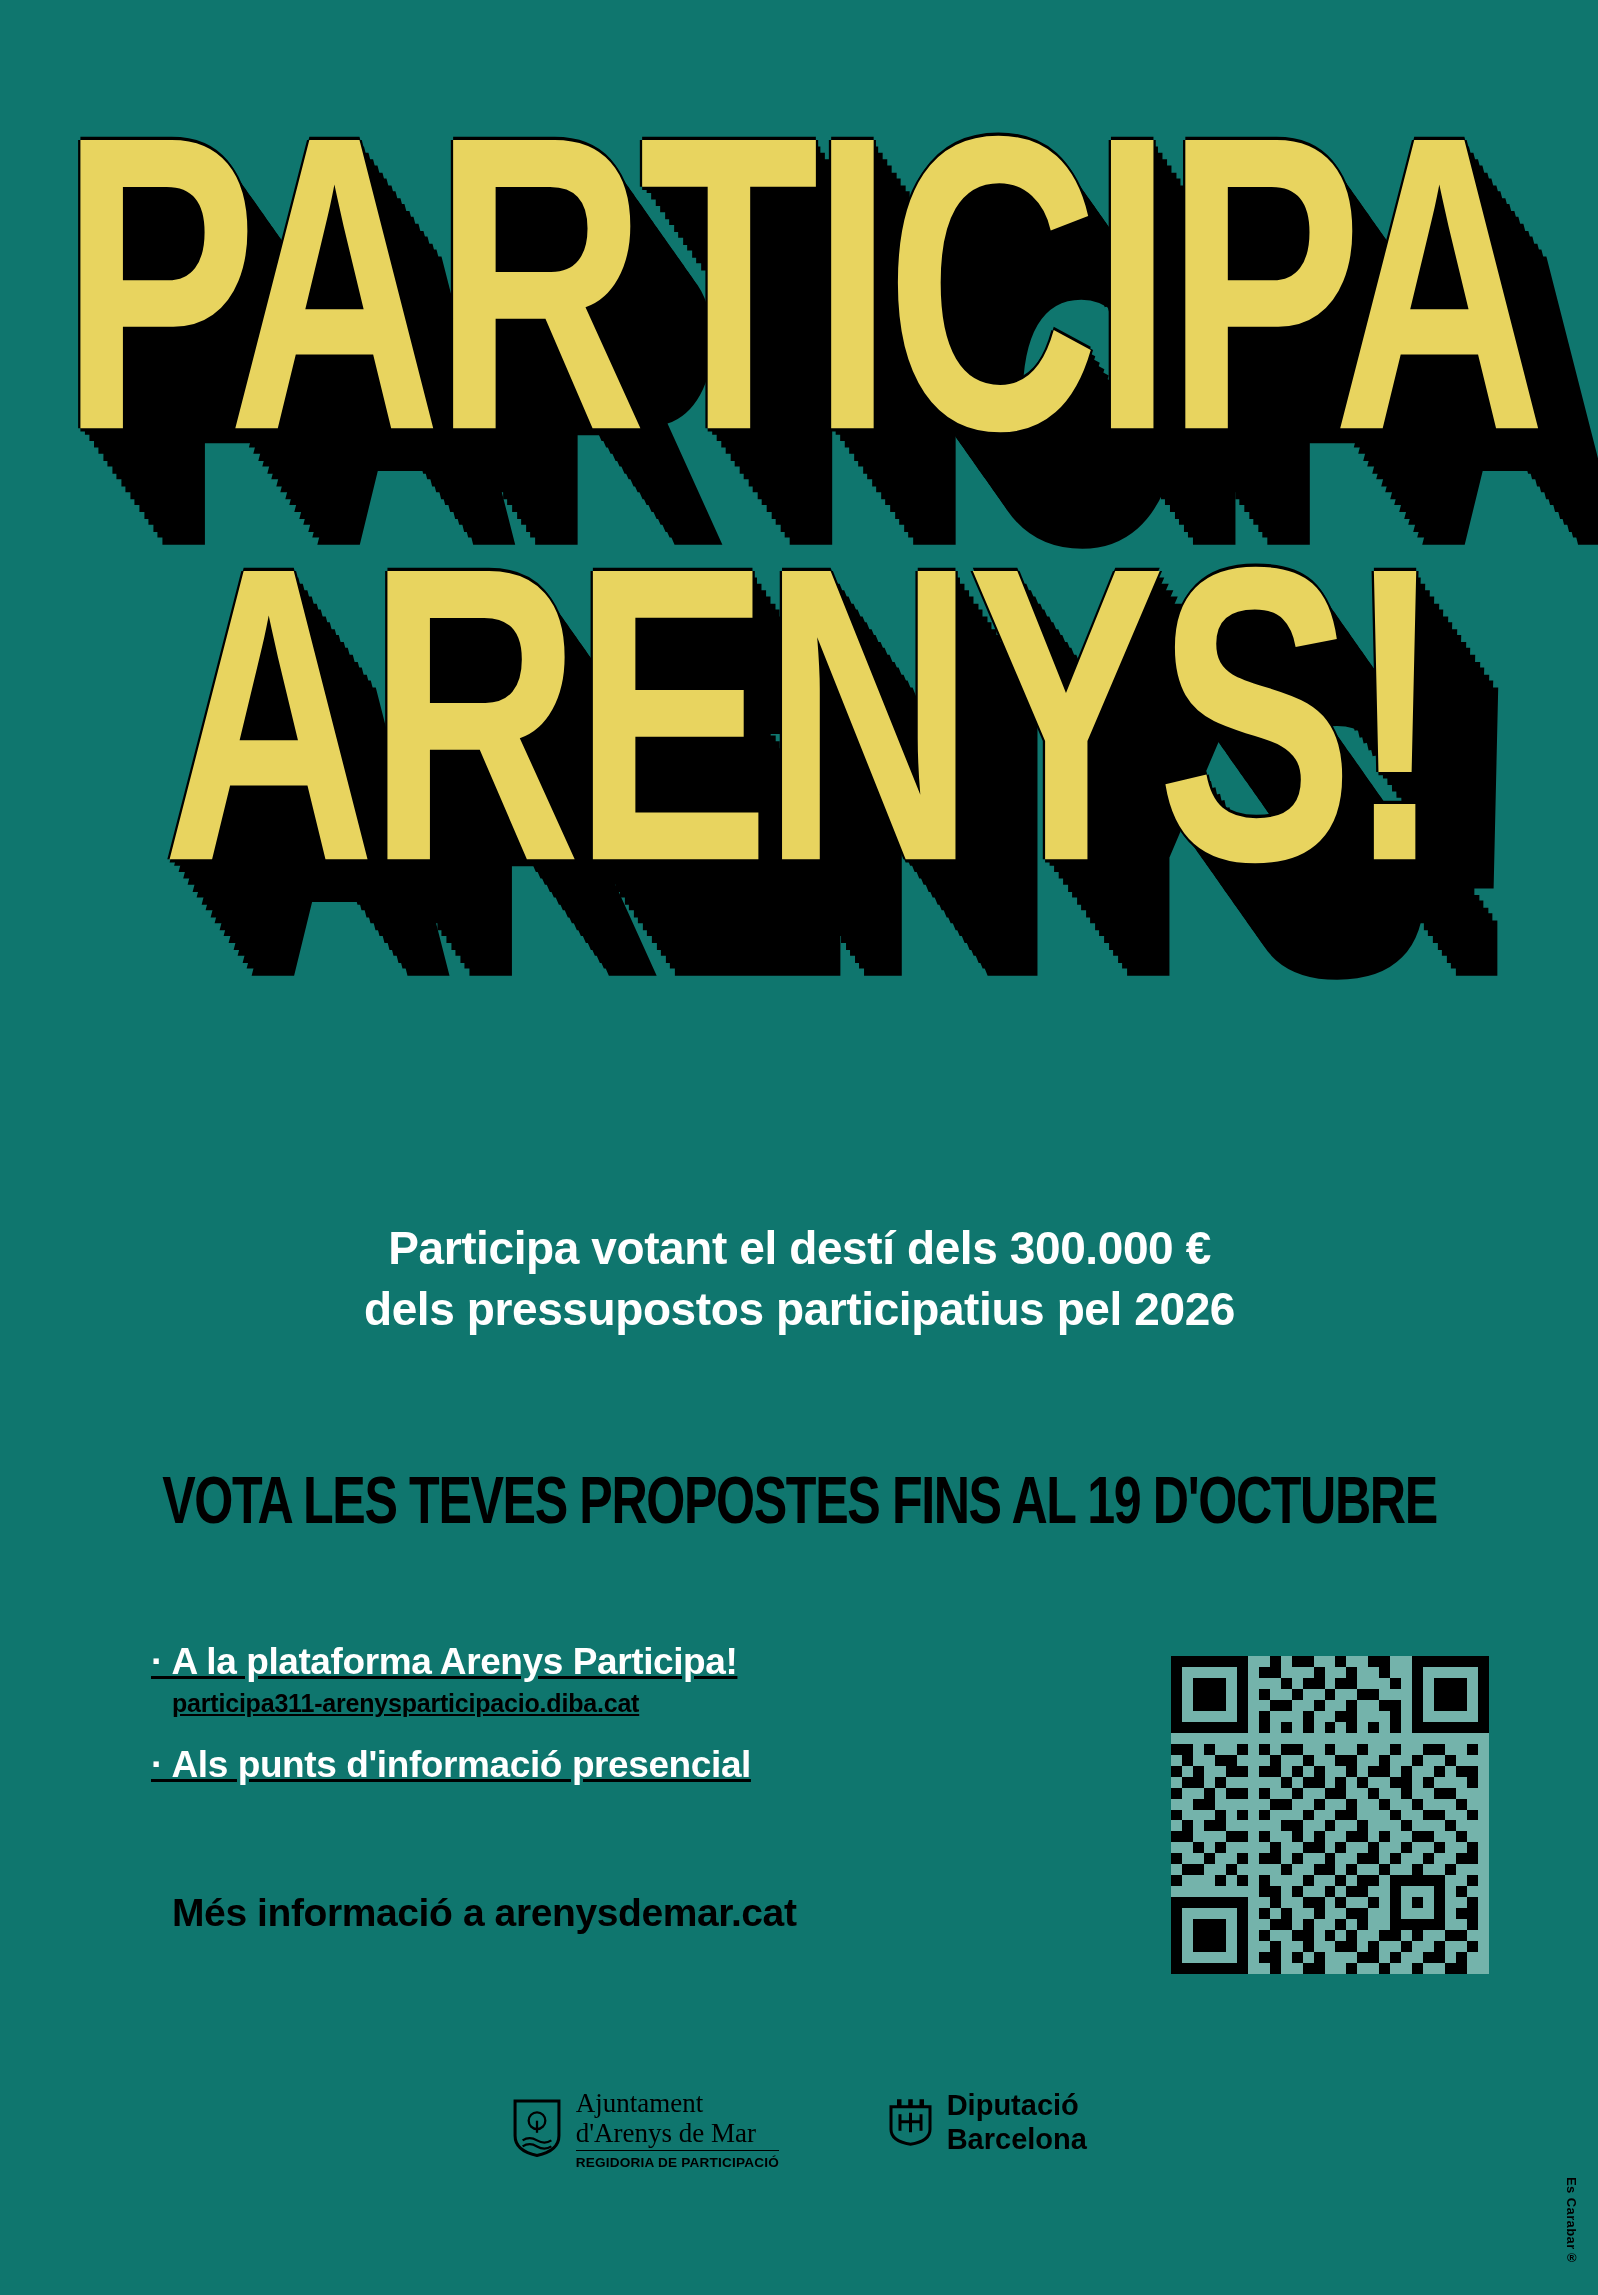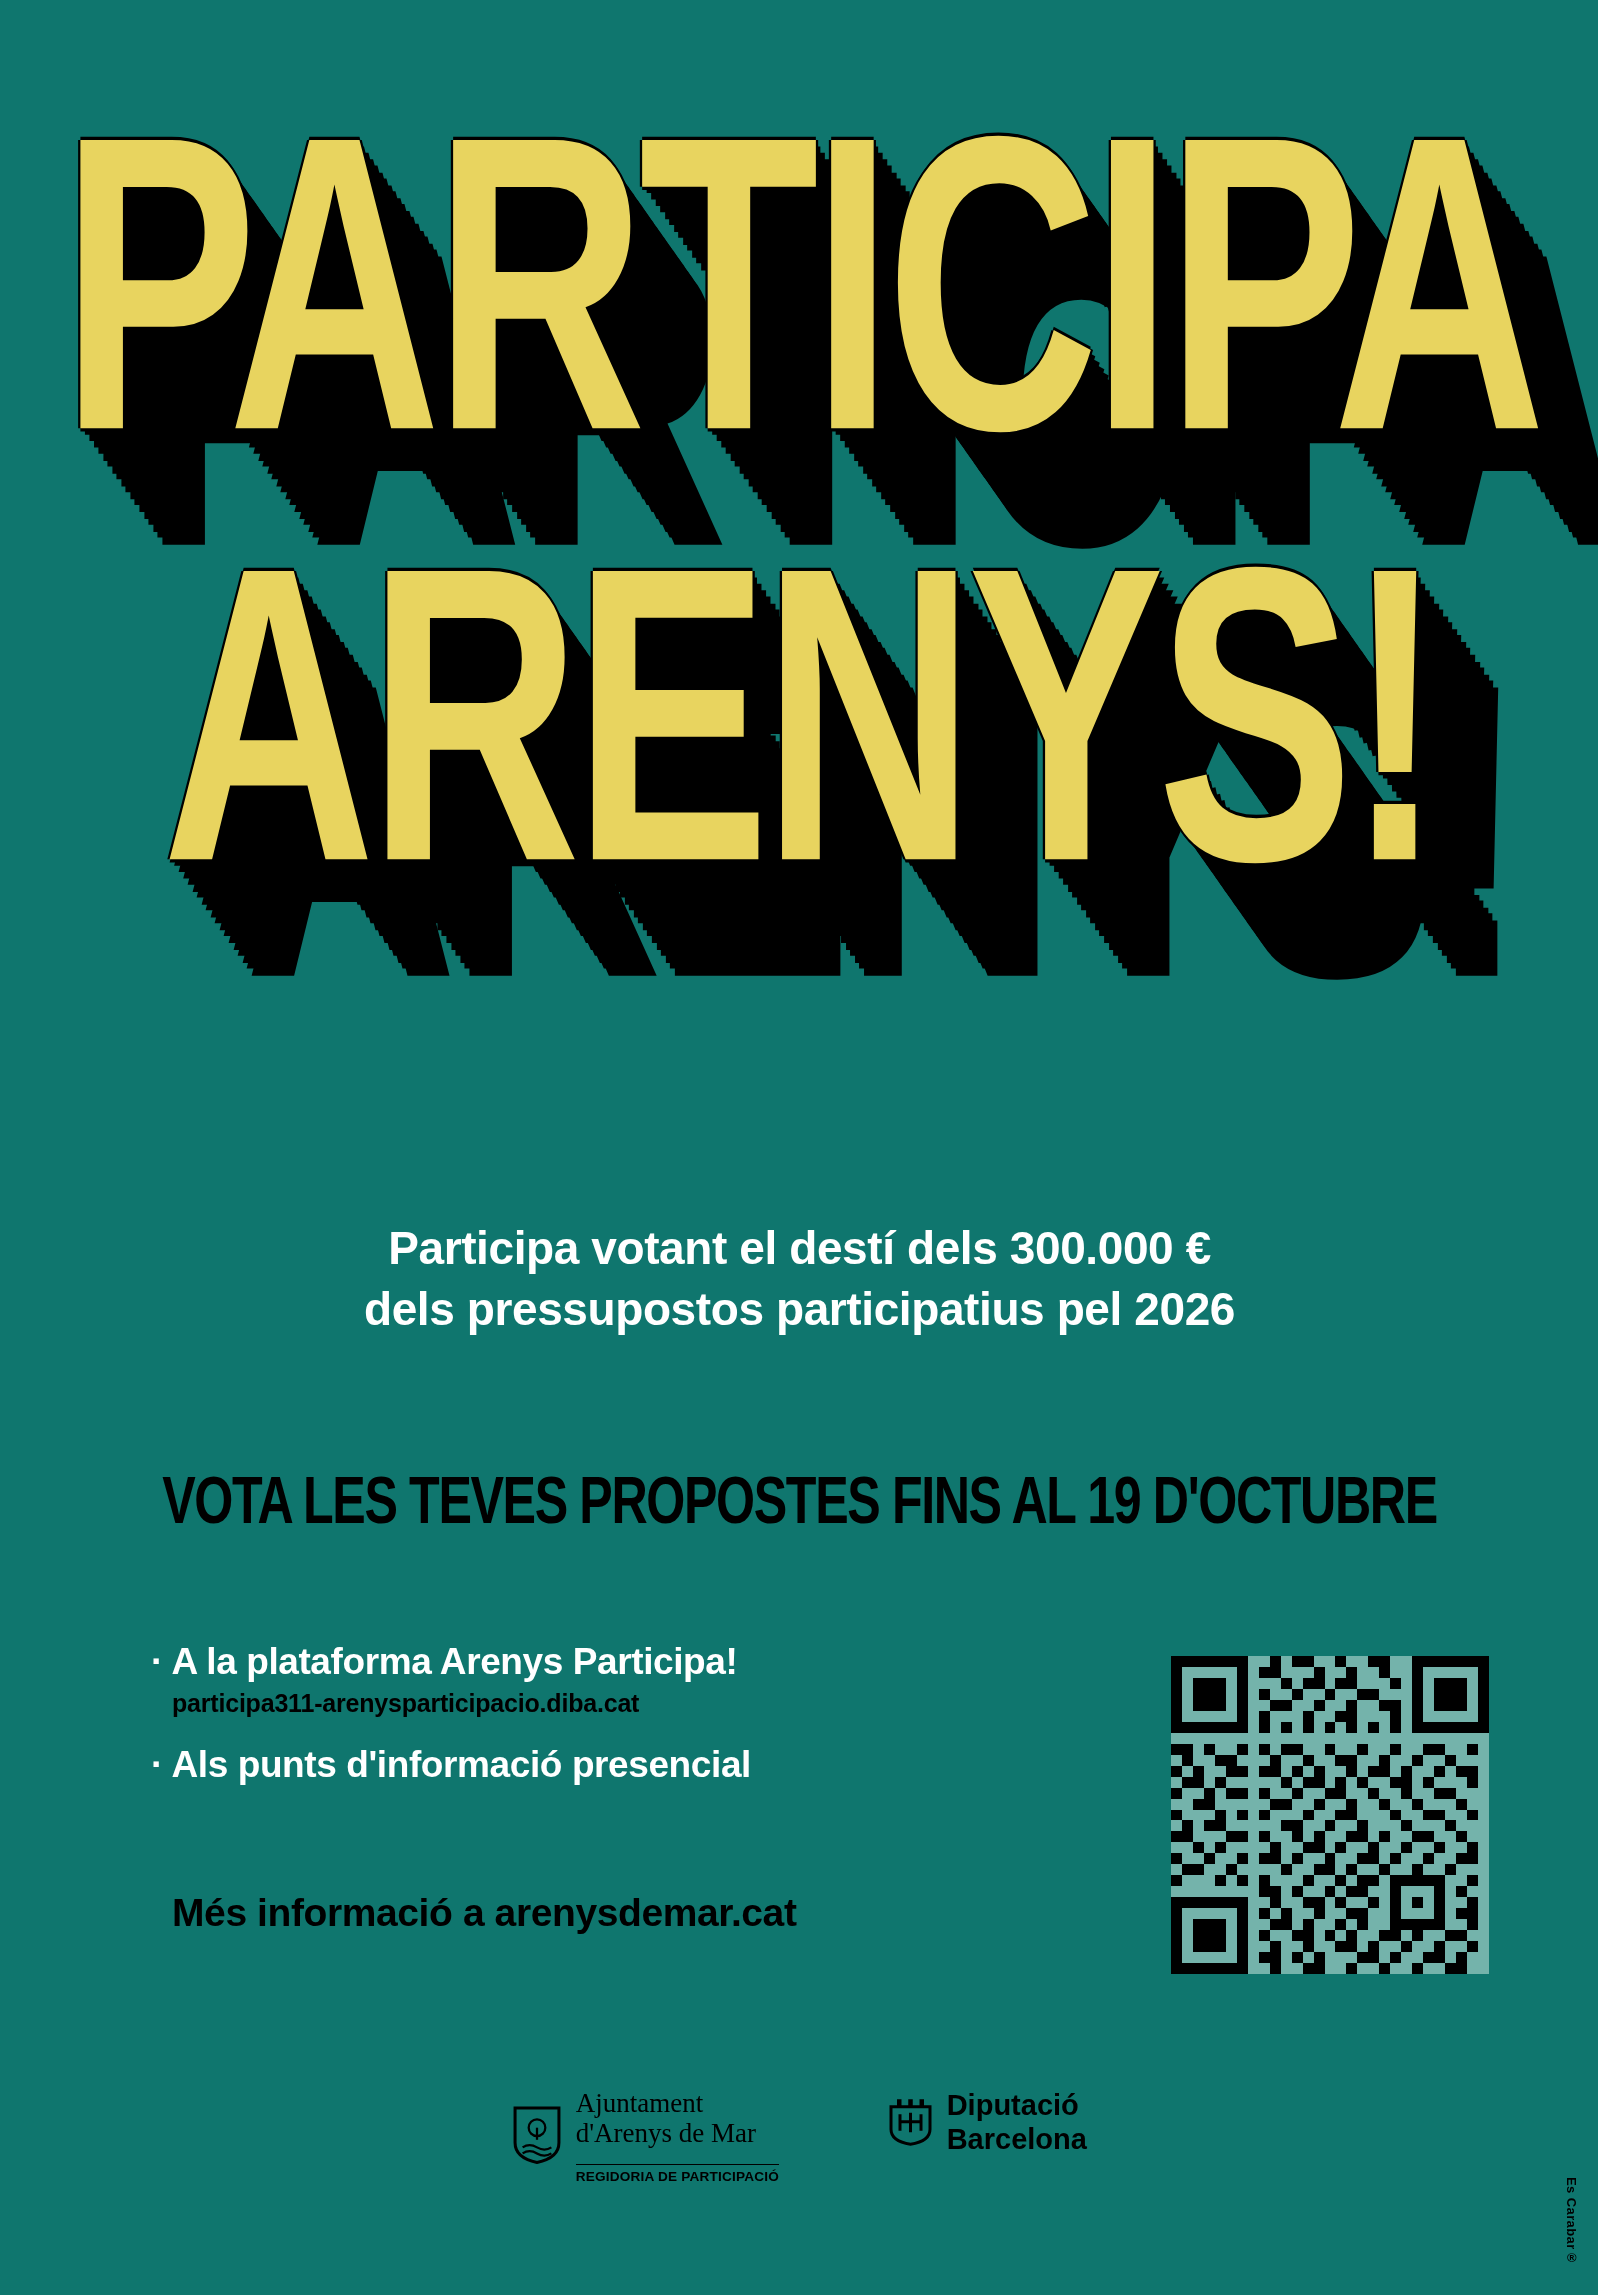--- a/index.html
+++ b/index.html
@@ -89,20 +89,21 @@
     transform-origin: center top;
     white-space: nowrap;
   }
 
   
   .info {
     position: absolute;
     left: 151px;
     top: 1641px;
     width: 945px;
+    text-decoration: underline;
   }
   .info-item {
     color: #ffffff;
     font-size: 37px;
     font-weight: bold;
     letter-spacing: -0.4px;
     margin-bottom: 4.5px;
     white-space: nowrap;
   }
   .info-url {
@@ -160,21 +161,21 @@
     line-height: 1.12;
     font-weight: normal;
     white-space: nowrap;
   }
   .logo-text-sub {
     color: #000;
     font-family: "Liberation Sans", sans-serif;
     font-size: 13.6px;
     font-weight: bold;
     letter-spacing: 0.2px;
-    margin-top: 16px;
+    margin-top: 2px;
     border-top: 1.5px solid #000;
     padding-top: 3.8px;
     white-space: nowrap;
   }
   .diba-text {
     color: #000;
     font-family: "Liberation Sans", sans-serif;
     font-size: 29px;
     font-weight: bold;
     line-height: 1.18;

